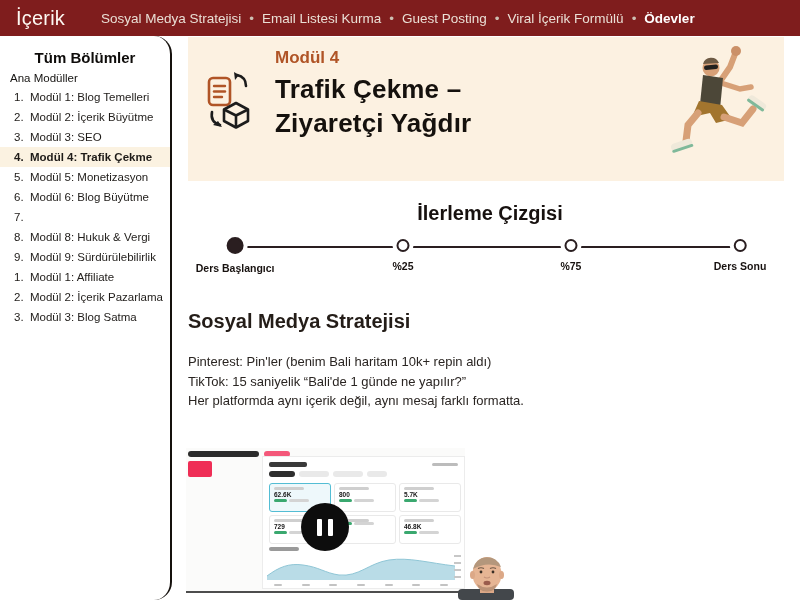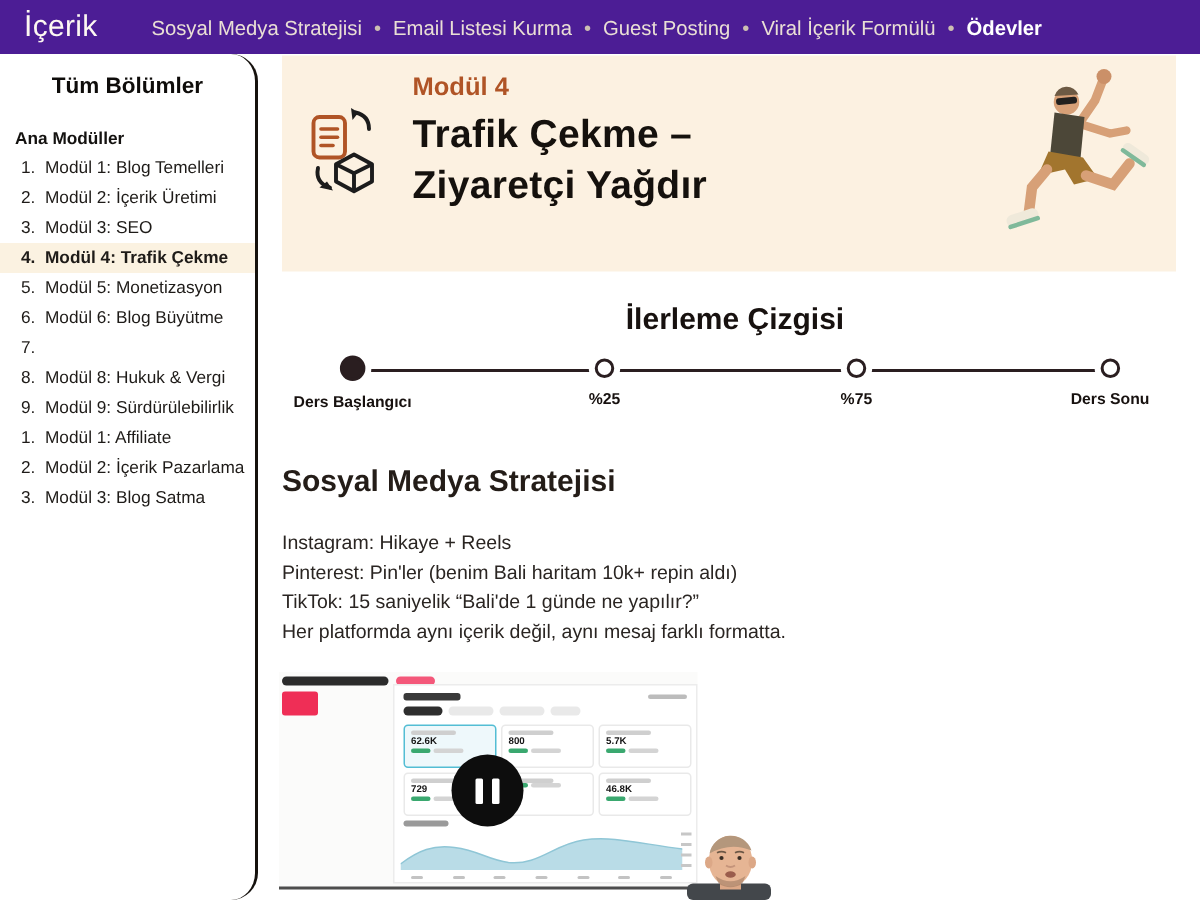--- a/index.html
+++ b/index.html
@@ -2,32 +2,32 @@
 <html lang="tr"><head>
 <meta charset="utf-8">
 <style>
   * { margin:0; padding:0; box-sizing:border-box; }
   html,body { width:800px; height:600px; overflow:hidden; }
   body { font-family:"Liberation Sans","DejaVu Sans",sans-serif; background:#fff; }
   .app { position:relative; width:800px; height:600px; background:#fff; }
 
   
   .topbar { position:absolute; left:0; top:0; width:800px; height:36px;
-    background:#4c1d95; display:flex; align-items:center; padding-left:16px; }
+    background:#7f1d1d; display:flex; align-items:center; padding-left:16px; }
   .brand { color:#fdf8f2; font-size:20px; font-weight:500; letter-spacing:.2px; margin-right:36px; }
   .topnav { display:flex; align-items:center; font-size:13.5px; color:#eadfd5; }
   .navitem { cursor:pointer; white-space:nowrap; }
   .navitem.last { color:#ffffff; font-weight:700; }
   .navsep { margin:0 8px; color:#cdbfb2; }
 
   
   .sidebar { position:absolute; left:0; top:36px; width:172px; height:564px;
     background:#fff; border-right:2px solid #15110d;border-radius:18px; }
   .side-title { text-align:center; font-size:15px; font-weight:800; color:#0e0c0a; margin-top:13px; }
-  .side-sec-heading { font-size:11.5px; font-weight:700; color:#141210; margin:21px 0 3px 10px; }
+  .side-sec-heading { font-size:11.5px; font-weight:400; color:#141210; margin:6px 0 3px 10px; }
   .side-item { display:flex; font-size:11.5px; color:#1e1b18; padding:4px 4px 4px 14px; cursor:pointer; }
   .side-item .num { width:16px; flex:none; }
   .side-item.active { background:#fbf2e1; font-weight:800; }
 
   
   .banner { position:absolute; left:188px; top:37px; width:596px; height:144px; background:#fcf1e1; }
   .banner-icon { position:absolute; left:16px; top:33px; }
   .banner-text { position:absolute; left:87px; top:11px; }
   .kicker { font-size:17px; font-weight:700; color:#b05426; margin-bottom:4px; }
   .banner-title { font-size:26px; font-weight:800; color:#15110d; line-height:34px; letter-spacing:.2px; }
@@ -111,21 +111,21 @@
   <aside class="sidebar">
     <div class="side-title">Tüm Bölümler</div>
     <div>
         <div class="side-sec-heading">Ana Modüller</div>
         <div class="side-item">
           <span class="num">1.</span>
           <span>Modül 1: Blog Temelleri</span>
         </div>
         <div class="side-item">
           <span class="num">2.</span>
-          <span>Modül 2: İçerik Üretimi</span>
+          <span>Modül 2: İçerik Büyütme</span>
         </div>
         <div class="side-item">
           <span class="num">3.</span>
           <span>Modül 3: SEO</span>
         </div>
         <div class="side-item active">
           <span class="num">4.</span>
           <span>Modül 4: Trafik Çekme</span>
         </div>
         <div class="side-item">
@@ -233,21 +233,20 @@
         </div>
         <div class="step" style="left: 91.4%;">
           <div class="dot"></div>
           <div class="step-label">Ders Sonu</div>
         </div>
       </div>
   </section>
 
   <h2 class="lesson-heading">Sosyal Medya Stratejisi</h2>
   <div class="lesson-para">
-      <div class="pline">Instagram: Hikaye + Reels</div>
       <div class="pline">Pinterest: Pin'ler (benim Bali haritam 10k+ repin aldı)</div>
       <div class="pline">TikTok: 15 saniyelik “Bali'de 1 günde ne yapılır?”</div>
       <div class="pline">Her platformda aynı içerik değil, aynı mesaj farklı formatta.</div>
     </div>
 
   <div class="video">
     <div class="clip-pill pill-dark"></div>
     <div class="clip-pill pill-pink"></div>
     <div class="pink-block"></div>
 

